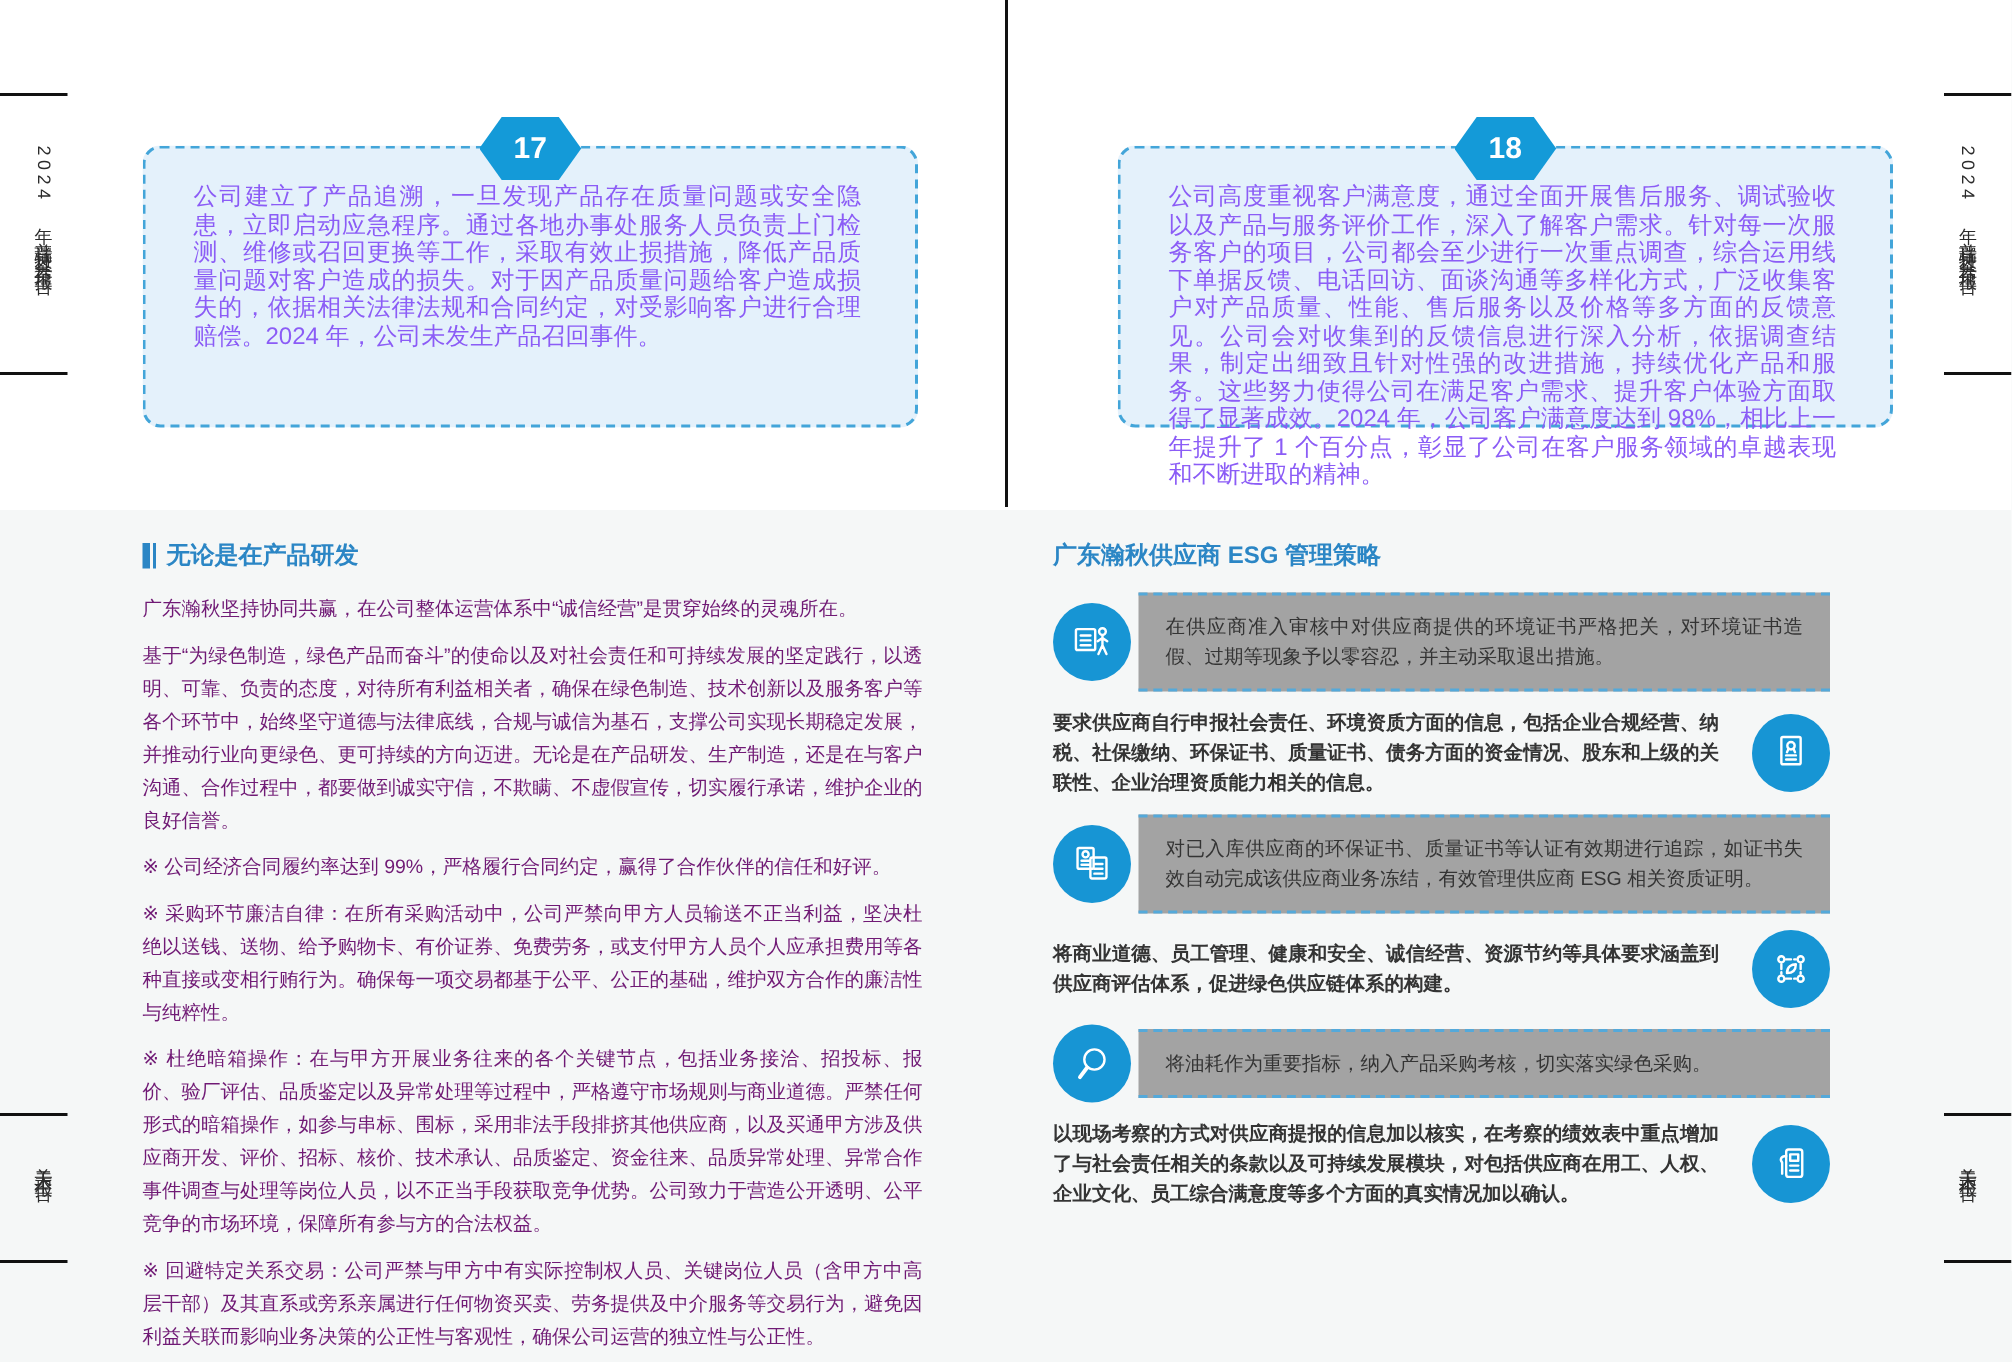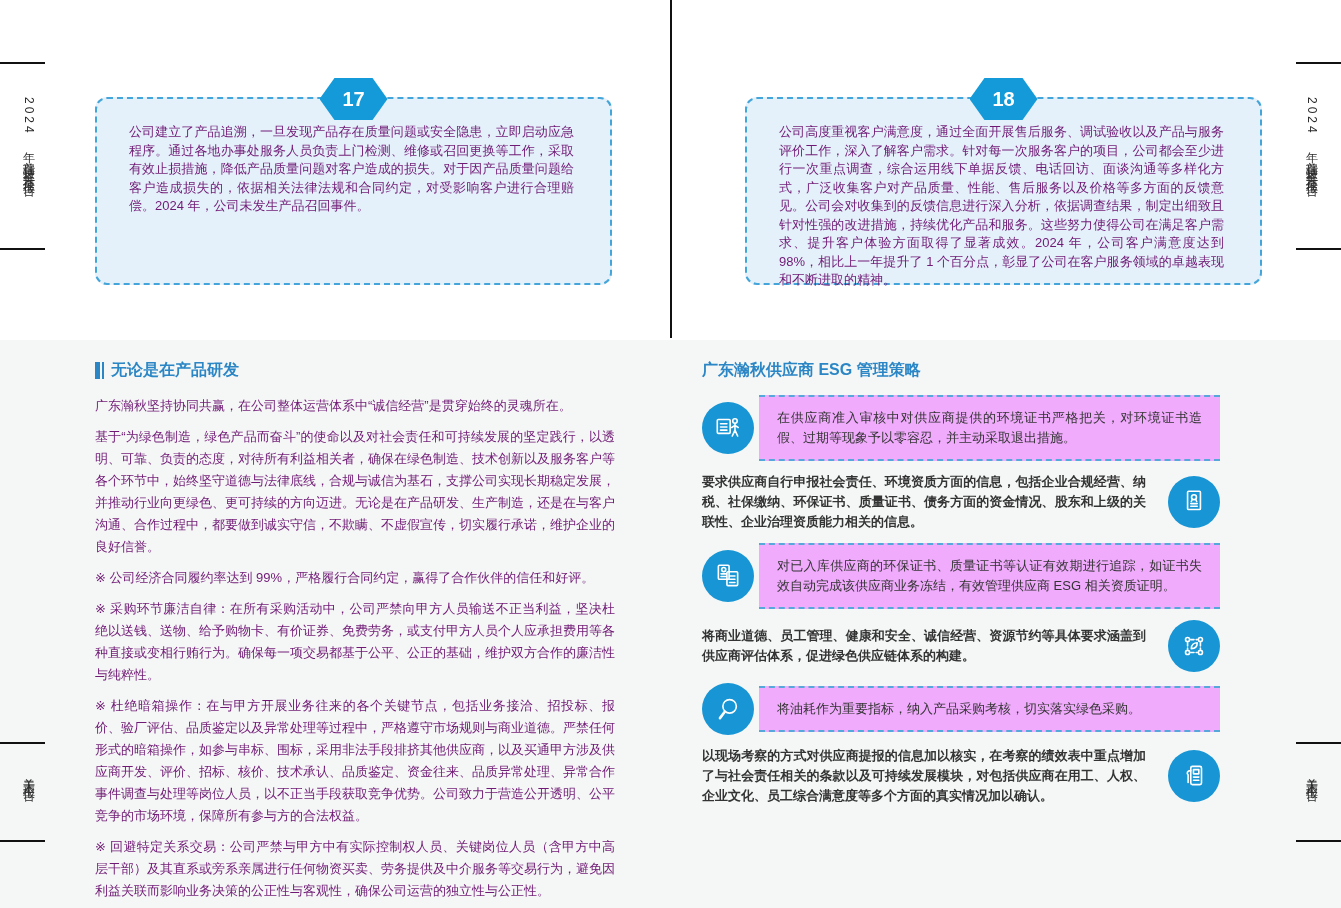--- a/index.html
+++ b/index.html
@@ -30,21 +30,21 @@
 
   
   .callout{
     position:absolute;top:97px;width:517px;height:188px;box-sizing:border-box;
     background:#e4f1fb;border:2px dashed #43a5d9;border-radius:12px;
     padding:24px 36px 0 32px;
   }
   .callout.left{left:95px;}
   .callout.right{left:745px;}
   .callout-text{
-    margin:0;font-size:13px;line-height:18.5px;text-align:justify;color:#701a75;
+    margin:0;font-size:16px;line-height:18.5px;text-align:justify;color:#8b5cf6;
   }
   .badge{
     position:absolute;top:-21px;left:50%;transform:translateX(-50%);
     width:68px;height:42px;background:#149ad8;
     clip-path:polygon(22% 0,78% 0,100% 50%,78% 100%,22% 100%,0 50%);
     display:flex;align-items:center;justify-content:center;
     color:#fff;font-size:20px;font-weight:bold;
   }
 
   
@@ -61,21 +61,21 @@
     margin:0 0 9px 0;font-size:13px;line-height:22px;text-align:justify;color:#701a75;
   }
 
   
   .esg-item{display:flex;align-items:center;margin-bottom:11px;}
   .esg-icon{
     flex:0 0 52px;width:52px;height:52px;border-radius:50%;
     background:#1795d4;display:flex;align-items:center;justify-content:center;
   }
   .esg-box{
-    flex:1;margin-left:5px;background:#f0abfc;
+    flex:1;margin-left:5px;background:#a3a3a3;
     border-top:2px dashed #54a9da;border-bottom:2px dashed #54a9da;
     padding:11px 18px;box-sizing:border-box;
   }
   .esg-text{font-size:13px;line-height:20px;text-align:justify;color:#343434;margin:0;}
   .esg-item.plain .esg-text{padding-right:16px;font-weight:bold;}
   .esg-item.plain .esg-icon{margin-left:6px;}
   svg.glyph{stroke:#ffffff;fill:none;stroke-width:1.5;stroke-linecap:round;stroke-linejoin:round;}
 </style>
 </head>
 <body>

